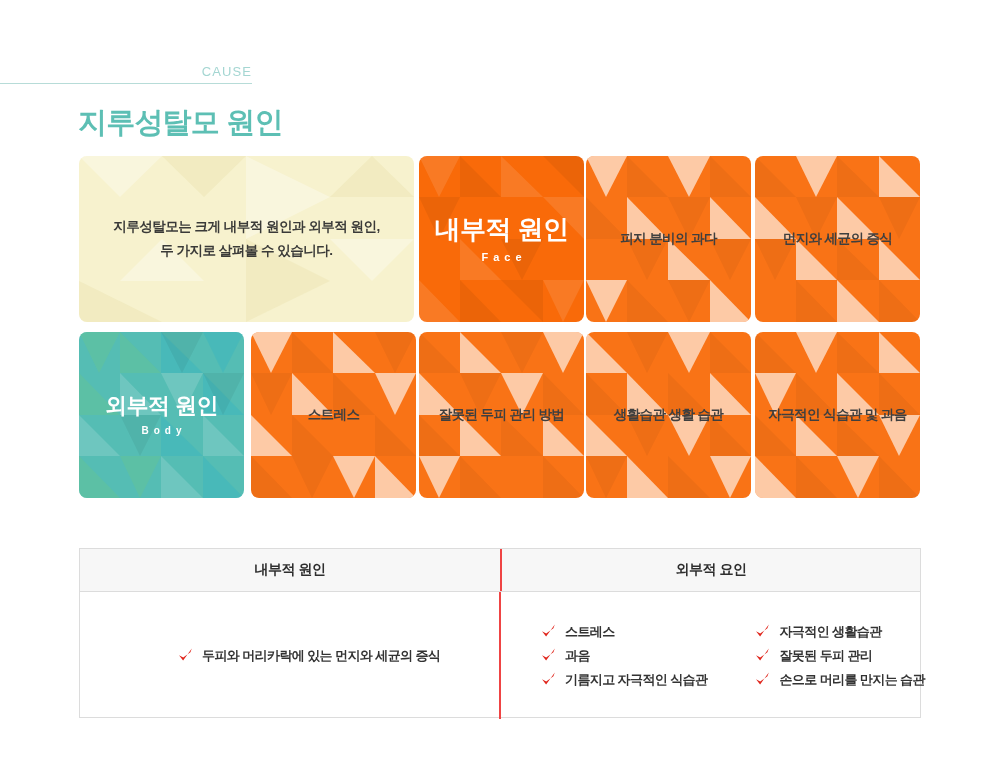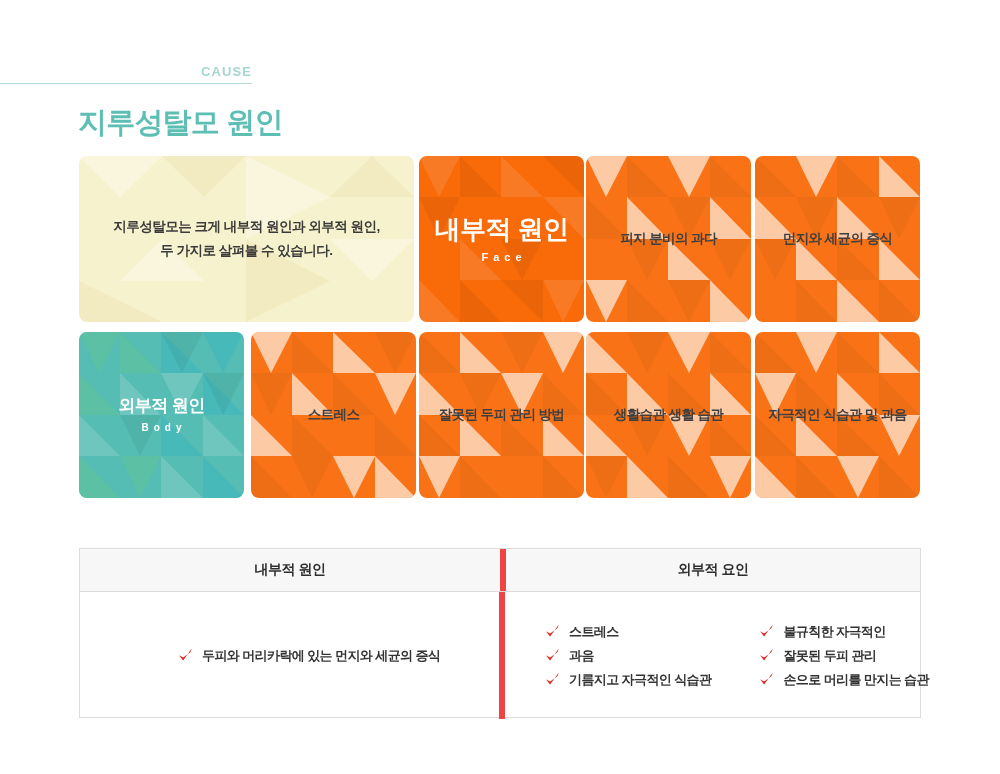--- a/index.html
+++ b/index.html
@@ -32,21 +32,21 @@
     height: 1px;
     background: #b7dcd8;
   }
   .header-eyebrow {
     position: absolute;
     left: 0;
     top: 64px;
     width: 252px;
     text-align: right;
     font-size: 13px;
-    font-weight: bold;
+    font-weight: normal;
     letter-spacing: 1.1px;
     color: #a4d6d2;
   }
   .header-title {
     position: absolute;
     left: 78px;
     top: 84px;
     font-size: 29px;
     font-weight: bold;
     letter-spacing: -0.8px;
@@ -117,21 +117,21 @@
     letter-spacing: 5px;
     margin-top: 7px;
     padding-left: 5px;
   }
 
   
   .tile-teal {
     background: #55bdb4;
   }
   .tile-teal .tile-heading {
-    font-size: 17px;
+    font-size: 22px;
     font-weight: bold;
     color: #ffffff;
     letter-spacing: -0.5px;
     line-height: 1.1;
   }
   .tile-teal .tile-sub {
     font-size: 10px;
     font-weight: bold;
     color: #ffffff;
     letter-spacing: 5px;
@@ -182,21 +182,21 @@
   .facttable-body {
     display: flex;
     height: 127px;
   }
   .facttable-body .td {
     box-sizing: border-box;
     display: flex;
     align-items: center;
   }
   .col-left  { width: 421px; }
-  .col-right { width: 421px; border-left: 6px solid #ef4444; }
+  .col-right { width: 421px; border-left: 2px solid #ef4444; }
 
   .checklist {
     list-style: none;
     margin: 0;
     padding: 0;
   }
   .checklist li {
     display: flex;
     align-items: flex-start;
     font-size: 13px;
@@ -552,21 +552,21 @@
             <span>기름지고 자극적인 식습관</span>
           </li>
         </ul>
         <ul class="checklist">
           <li>
             <span class="check-mark">
               <svg width="15" height="14" viewBox="0 0 15 14">
                   <path d="M1 7.2 L5.1 12.4 L13.8 0.6 L12.4 4.3 L5.2 9.6 Z" fill="#e0241a"></path>
                 </svg>
             </span>
-            <span>불규칙한 자극적인</span>
+            <span>자극적인 생활습관</span>
           </li>
           <li>
             <span class="check-mark">
               <svg width="15" height="14" viewBox="0 0 15 14">
                   <path d="M1 7.2 L5.1 12.4 L13.8 0.6 L12.4 4.3 L5.2 9.6 Z" fill="#e0241a"></path>
                 </svg>
             </span>
             <span>잘못된 두피 관리</span>
           </li>
           <li>

